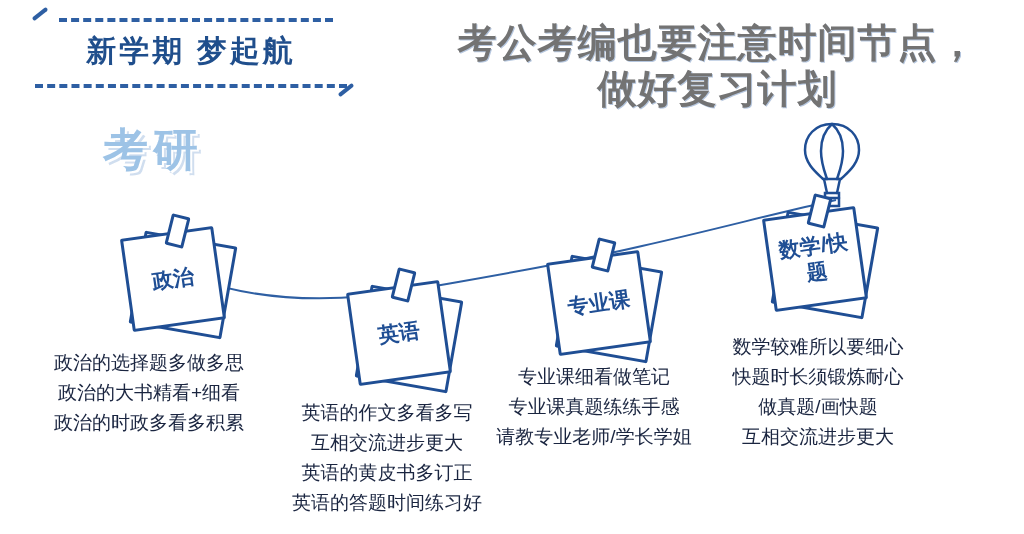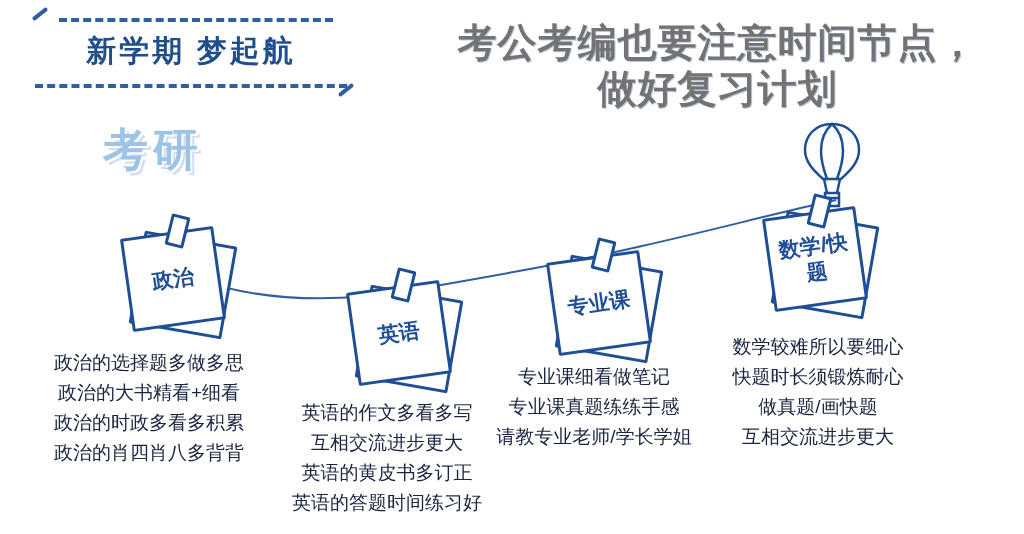--- a/index.html
+++ b/index.html
@@ -118,21 +118,20 @@
     <div class="sheet sheet-back"></div>
     <div class="sheet sheet-front">
       <span class="note-label">政治</span>
     </div>
     <div class="clip"></div>
   </div>
   <div class="note-text text-1">
     <div>政治的选择题多做多思</div>
     <div>政治的大书精看+细看</div>
     <div>政治的时政多看多积累</div>
-    <div>政治的肖四肖八多背背</div>
   </div>
 
   <div class="note-group note-2">
     <div class="sheet sheet-back"></div>
     <div class="sheet sheet-front">
       <span class="note-label">英语</span>
     </div>
     <div class="clip"></div>
   </div>
   <div class="note-text text-2">

